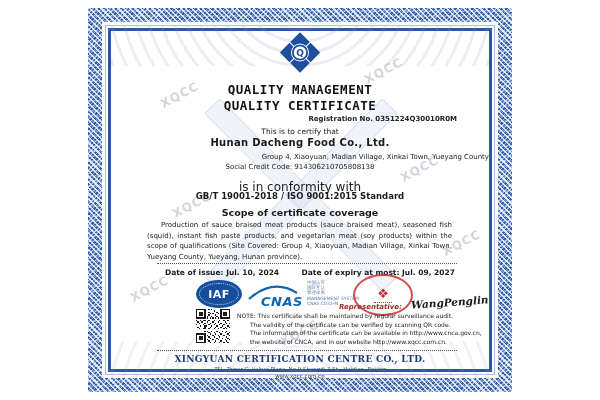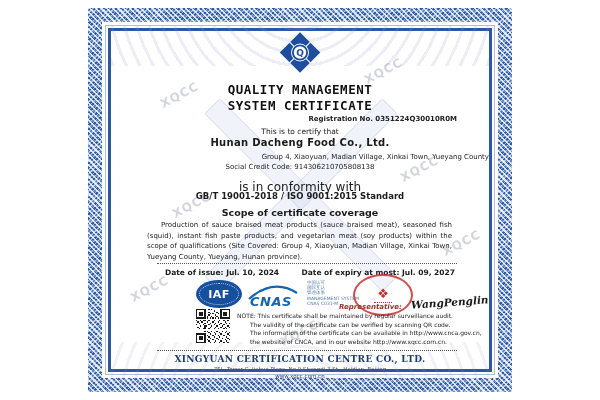--- a/index.html
+++ b/index.html
@@ -38,21 +38,21 @@
   .scope-title{top:177px;text-align:center;font-size:9.5px;font-weight:600;}
   .scope-text{top:190px;padding:0 37px 0 36px;font-size:7px;line-height:10.5px;text-align:justify;text-indent:14px;}
   .dotted1{top:233px;margin:0 32px 0 46px;border-top:1px dotted #555;height:0;}
   .dotted2{top:320px;margin:0 32px 0 46px;border-top:1px dotted #555;height:0;}
   .dates{top:238px;display:flex;justify-content:space-between;padding:0 34px 0 54px;font-size:7.5px;font-weight:bold;}
   
   .iaf{position:absolute;left:85px;top:250px;width:46px;height:28px;background:#164f9e;border-radius:50%;
     display:flex;align-items:center;justify-content:center;color:#fff;font-weight:bold;font-size:11px;letter-spacing:.5px;}
   .iaf::before{content:"";position:absolute;inset:3px;border:1px dotted rgba(255,255,255,.75);border-radius:50%;}
   .cnas{position:absolute;left:138px;top:258px;width:52px;height:22px;}
-  .cnas .word{position:absolute;left:1px;top:6px;font-weight:bold;font-style:italic;font-size:13px;color:#1266b1;letter-spacing:.5px;}
+  .cnas .word{position:absolute;left:12px;top:6px;font-weight:bold;font-style:italic;font-size:13px;color:#1266b1;letter-spacing:.5px;}
   .cnas svg{position:absolute;left:-2px;top:-4px;}
   .cnas-mark{position:absolute;left:196px;top:250px;width:56px;font-size:4.5px;line-height:5.2px;color:#5a7aa8;}
   .seal{position:absolute;left:242px;top:244px;width:56px;height:38px;border:2.5px solid rgba(205,45,45,.85);border-radius:50%;
     display:flex;flex-direction:column;align-items:center;justify-content:center;background:rgba(255,255,255,0);}
   .seal .glyph{color:#cc2b2b;font-size:13px;line-height:13px;}
   .seal .tick{width:18px;border-top:1px dotted #cc2b2b;margin-top:2px;}
   .rep{position:absolute;left:228px;top:273px;font-size:7px;font-weight:bold;font-style:italic;color:#9c2f28;}
   .sig{position:absolute;left:300px;top:266px;font-family:"DejaVu Serif","Liberation Serif",serif;
     font-style:italic;font-weight:bold;font-size:10.5px;color:#1a1a1a;transform:rotate(-4deg);}
   
@@ -96,21 +96,21 @@
           <polygon points="32,31 45,44 32,57 19,44" fill="#1d4f9e"></polygon>
           <polygon points="18,17 31,30 18,43 5,30" fill="#1d4f9e"></polygon>
           <circle cx="32" cy="30" r="12" fill="#ffffff"></circle>
           <circle cx="32" cy="30" r="9.5" fill="#ffffff" stroke="#1d4f9e" stroke-width="2.5"></circle>
           <text x="32" y="34.5" text-anchor="middle" font-size="12" font-weight="bold" fill="#1d4f9e">Q</text>
         </svg>
       </div>
 
       <div class="abs title">
         <div>QUALITY MANAGEMENT</div>
-        <div>SYSTEM CERTIFICATE</div>
+        <div>QUALITY CERTIFICATE</div>
       </div>
       <div class="abs reg">Registration No. 0351224Q30010R0M</div>
       <div class="abs certify">This is to certify that</div>
       <div class="abs company">Hunan Dacheng Food Co., Ltd.</div>
       <div class="abs addr">Group 4, Xiaoyuan, Madian Village, Xinkai Town, Yueyang County</div>
       <div class="abs credit">Social Credit Code: 914306210705808138</div>
       <div class="abs conform">is in conformity with</div>
       <div class="abs standard">GB/T 19001-2018 / ISO 9001:2015 Standard</div>
 
       <div class="abs scope-title">Scope of certificate coverage</div>

